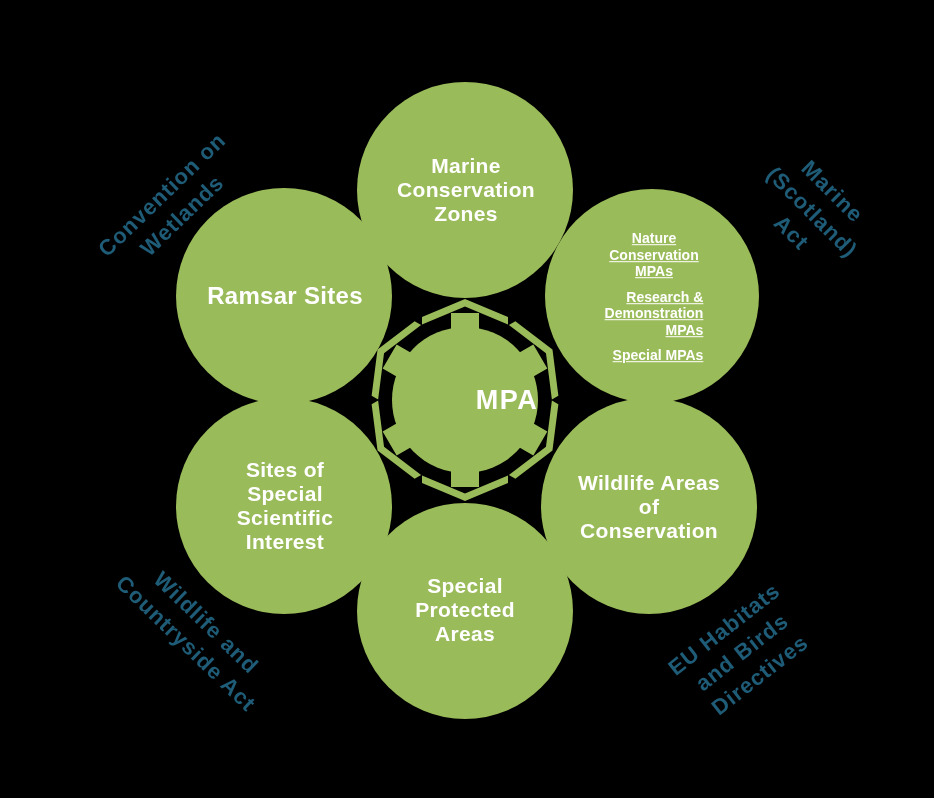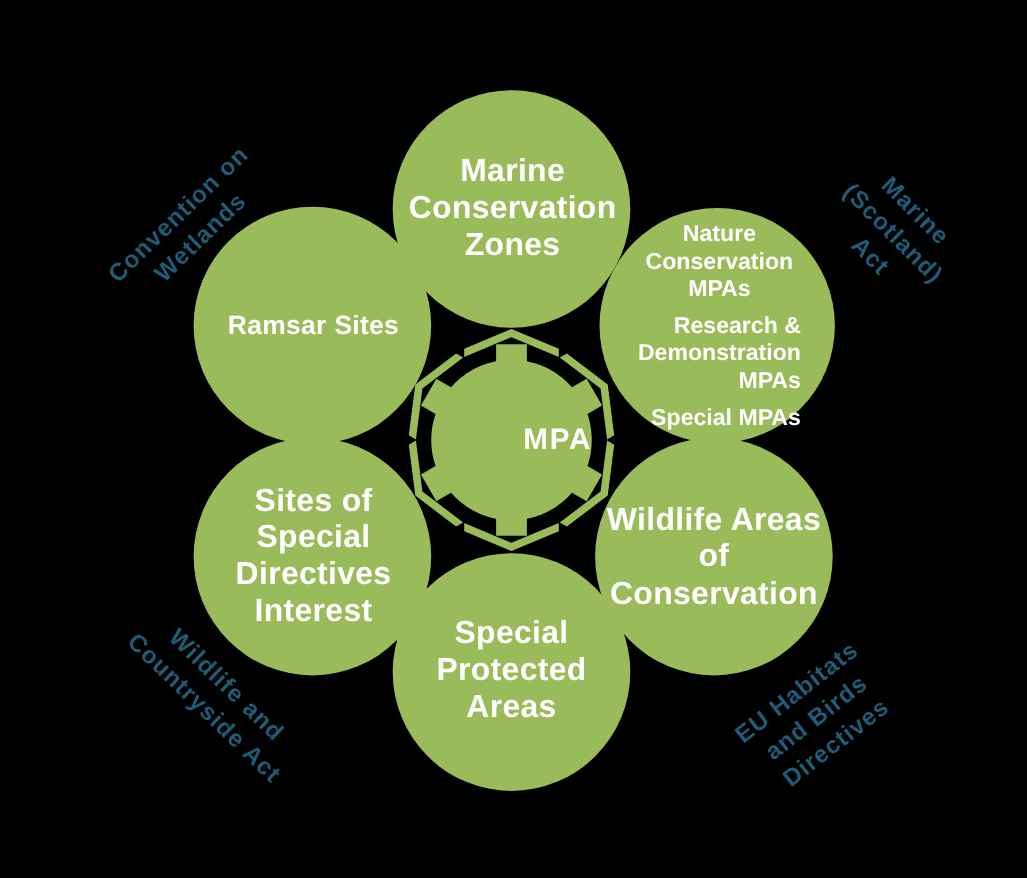--- a/index.html
+++ b/index.html
@@ -34,31 +34,32 @@
     font-size: 22px;
     line-height: 1.32;
     letter-spacing: 1px;
   }
   .outer-label.rot-ccw44 { transform: translate(-50%, -50%) rotate(-44deg); }
   .outer-label.rot-cw45  { transform: translate(-50%, -50%) rotate(45deg); }
   .outer-label.rot-cw44  { transform: translate(-50%, -50%) rotate(44deg); }
   .outer-label.rot-ccw38 { transform: translate(-50%, -50%) rotate(-38deg); }
   .petal-text {
     color: var(--text-white);
-    font-size: 29px;
+    font-size: 21px;
     line-height: 1.15;
     letter-spacing: 0.3px;
   }
   .petal-text.single { font-size: 24px; }
   .petal-group {
     color: var(--text-white);
-    font-size: 21px;
+    font-size: 14px;
     line-height: 1.18;
     white-space: pre-line;
     font-weight: bold;
+    text-decoration: underline;
   }
   .petal-group + .petal-group { margin-top: 9px; text-align: right; }
   .stack {
     position: absolute;
     transform: translate(-50%, -50%);
     text-align: center;
   }
   .mpa-label {
     color: var(--text-white);
     font-size: 27px;
@@ -127,18 +128,18 @@
   <div class="txt petal-text" style="left:649px; top:507px;">Wildlife Areas
 of
 Conservation</div>
 
   <div class="txt petal-text" style="left:465px; top:610px;">Special
 Protected
 Areas</div>
 
   <div class="txt petal-text" style="left:285px; top:506px;">Sites of
 Special
-Directives
+Scientific
 Interest</div>
 
   <div class="txt mpa-label" style="left:465px; top:400px;">MPA</div>
 
 </div>
 
 </body></html>

